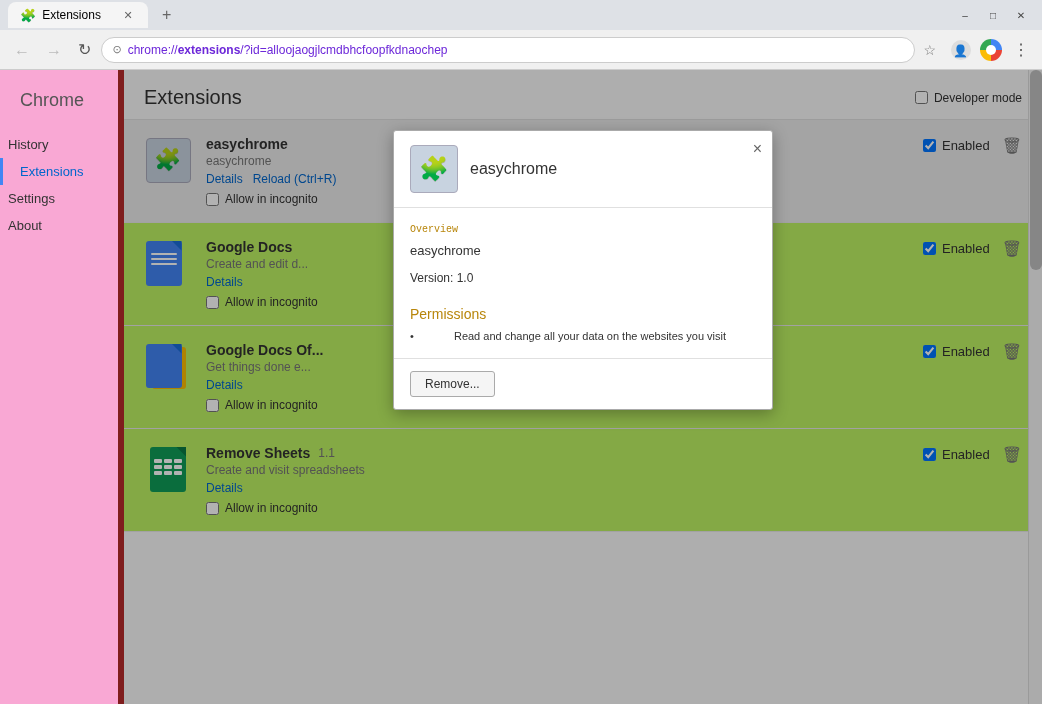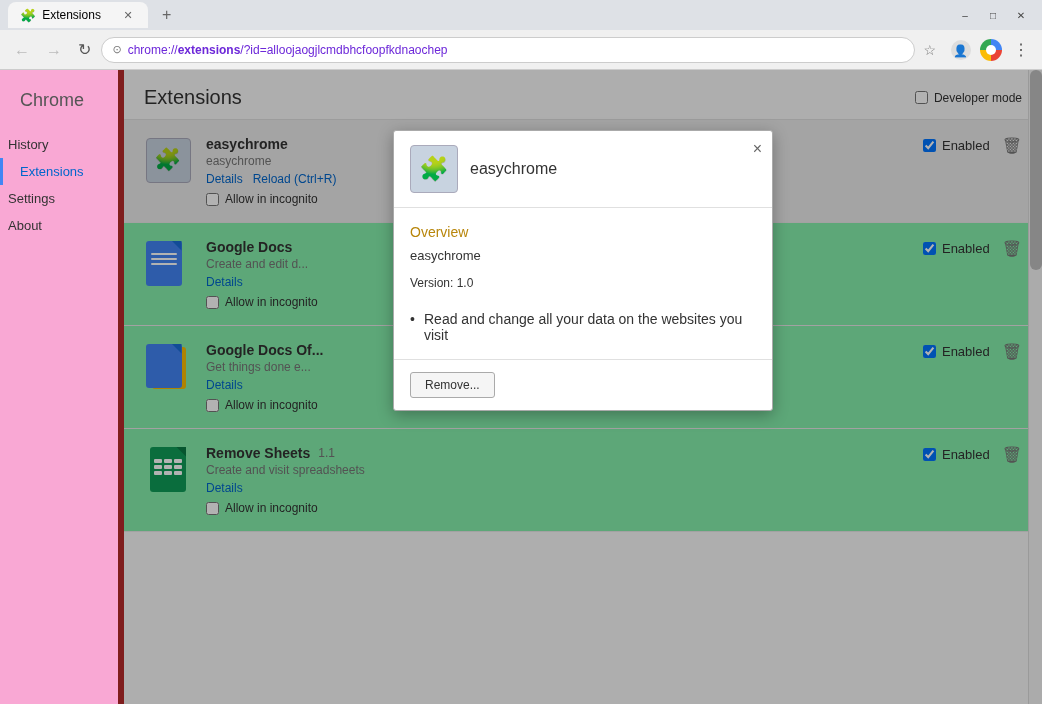--- a/index.html
+++ b/index.html
@@ -113,21 +113,21 @@
     }
     .developer-mode { display: flex; align-items: center; gap: 6px; font-size: 12px; color: #333; }
     .developer-mode input { width: 13px; height: 13px; }
 
     
     .extension-row {
       display: flex;
       align-items: flex-start;
       padding: 16px 20px;
       border-bottom: 1px solid #e8e8e8;
-      background: #86efac;
+      background: #bef264;
       gap: 14px;
     }
     .extension-row.first { background: #ebebeb; }
     .ext-icon { width: 48px; height: 48px; flex-shrink: 0; display: flex; align-items: center; justify-content: center; }
     .ext-puzzle { width: 45px; height: 45px; background: #c8d3e0; border: 1px solid #aab; border-radius: 4px; display: flex; align-items: center; justify-content: center; color: #888; font-size: 22px; }
     .ext-info { flex: 1; }
     .ext-name { font-size: 14px; color: #333; font-weight: bold; margin-bottom: 2px; display: flex; align-items: center; gap: 8px; }
     .ext-version { font-size: 12px; color: #777; font-weight: normal; }
     .ext-desc { font-size: 12px; color: #777; margin-bottom: 4px; }
     .ext-links { display: flex; gap: 10px; margin-bottom: 6px; }
@@ -222,25 +222,25 @@
       top: 10px;
       right: 10px;
       background: none;
       border: none;
       cursor: pointer;
       font-size: 16px;
       color: #666;
       line-height: 1;
     }
     .modal-body { padding: 16px; }
-    .modal-section-title { font-size: 14px; color: #b8860b; margin-bottom: 8px; }
+    .modal-section-title { font-size: 10px; color: #b8860b; margin-bottom: 8px; font-family: Liberation Mono, monospace; }
     .modal-ext-name { font-size: 13px; color: #333; margin-bottom: 10px; }
     .modal-meta { font-size: 12px; color: #333; line-height: 1.8; margin-bottom: 16px; }
     .modal-permissions-title { font-size: 14px; color: #b8860b; margin-bottom: 8px; }
-    .modal-perm-item { font-size: 14px; color: #333; padding-left: 14px; position: relative; }
+    .modal-perm-item { font-size: 11px; color: #333; padding-left: 14px; position: relative; text-align: center; }
     .modal-perm-item::before { content: '•'; position: absolute; left: 0; }
     .modal-footer {
       padding: 12px 16px;
       border-top: 1px solid #e0e0e0;
       display: flex;
       align-items: center;
     }
     .remove-btn {
       border: 1px solid #aaa;
       background: #f5f5f5;
@@ -475,20 +475,21 @@
           <div class="modal-ext-icon">🧩</div>
           <span class="modal-title">easychrome</span>
           <button class="modal-close">×</button>
         </div>
         <div class="modal-body">
           <div class="modal-section-title">Overview</div>
           <div class="modal-ext-name">easychrome</div>
           <div class="modal-meta">
             <div>Version: 1.0</div>
           </div>
+          <div class="modal-permissions-title">Permissions</div>
           <div class="modal-perm-item">Read and change all your data on the websites you visit</div>
         </div>
         <div class="modal-footer">
           <button class="remove-btn">Remove...</button>
         </div>
       </div>
     </div>
   </div>
 </div>
 

